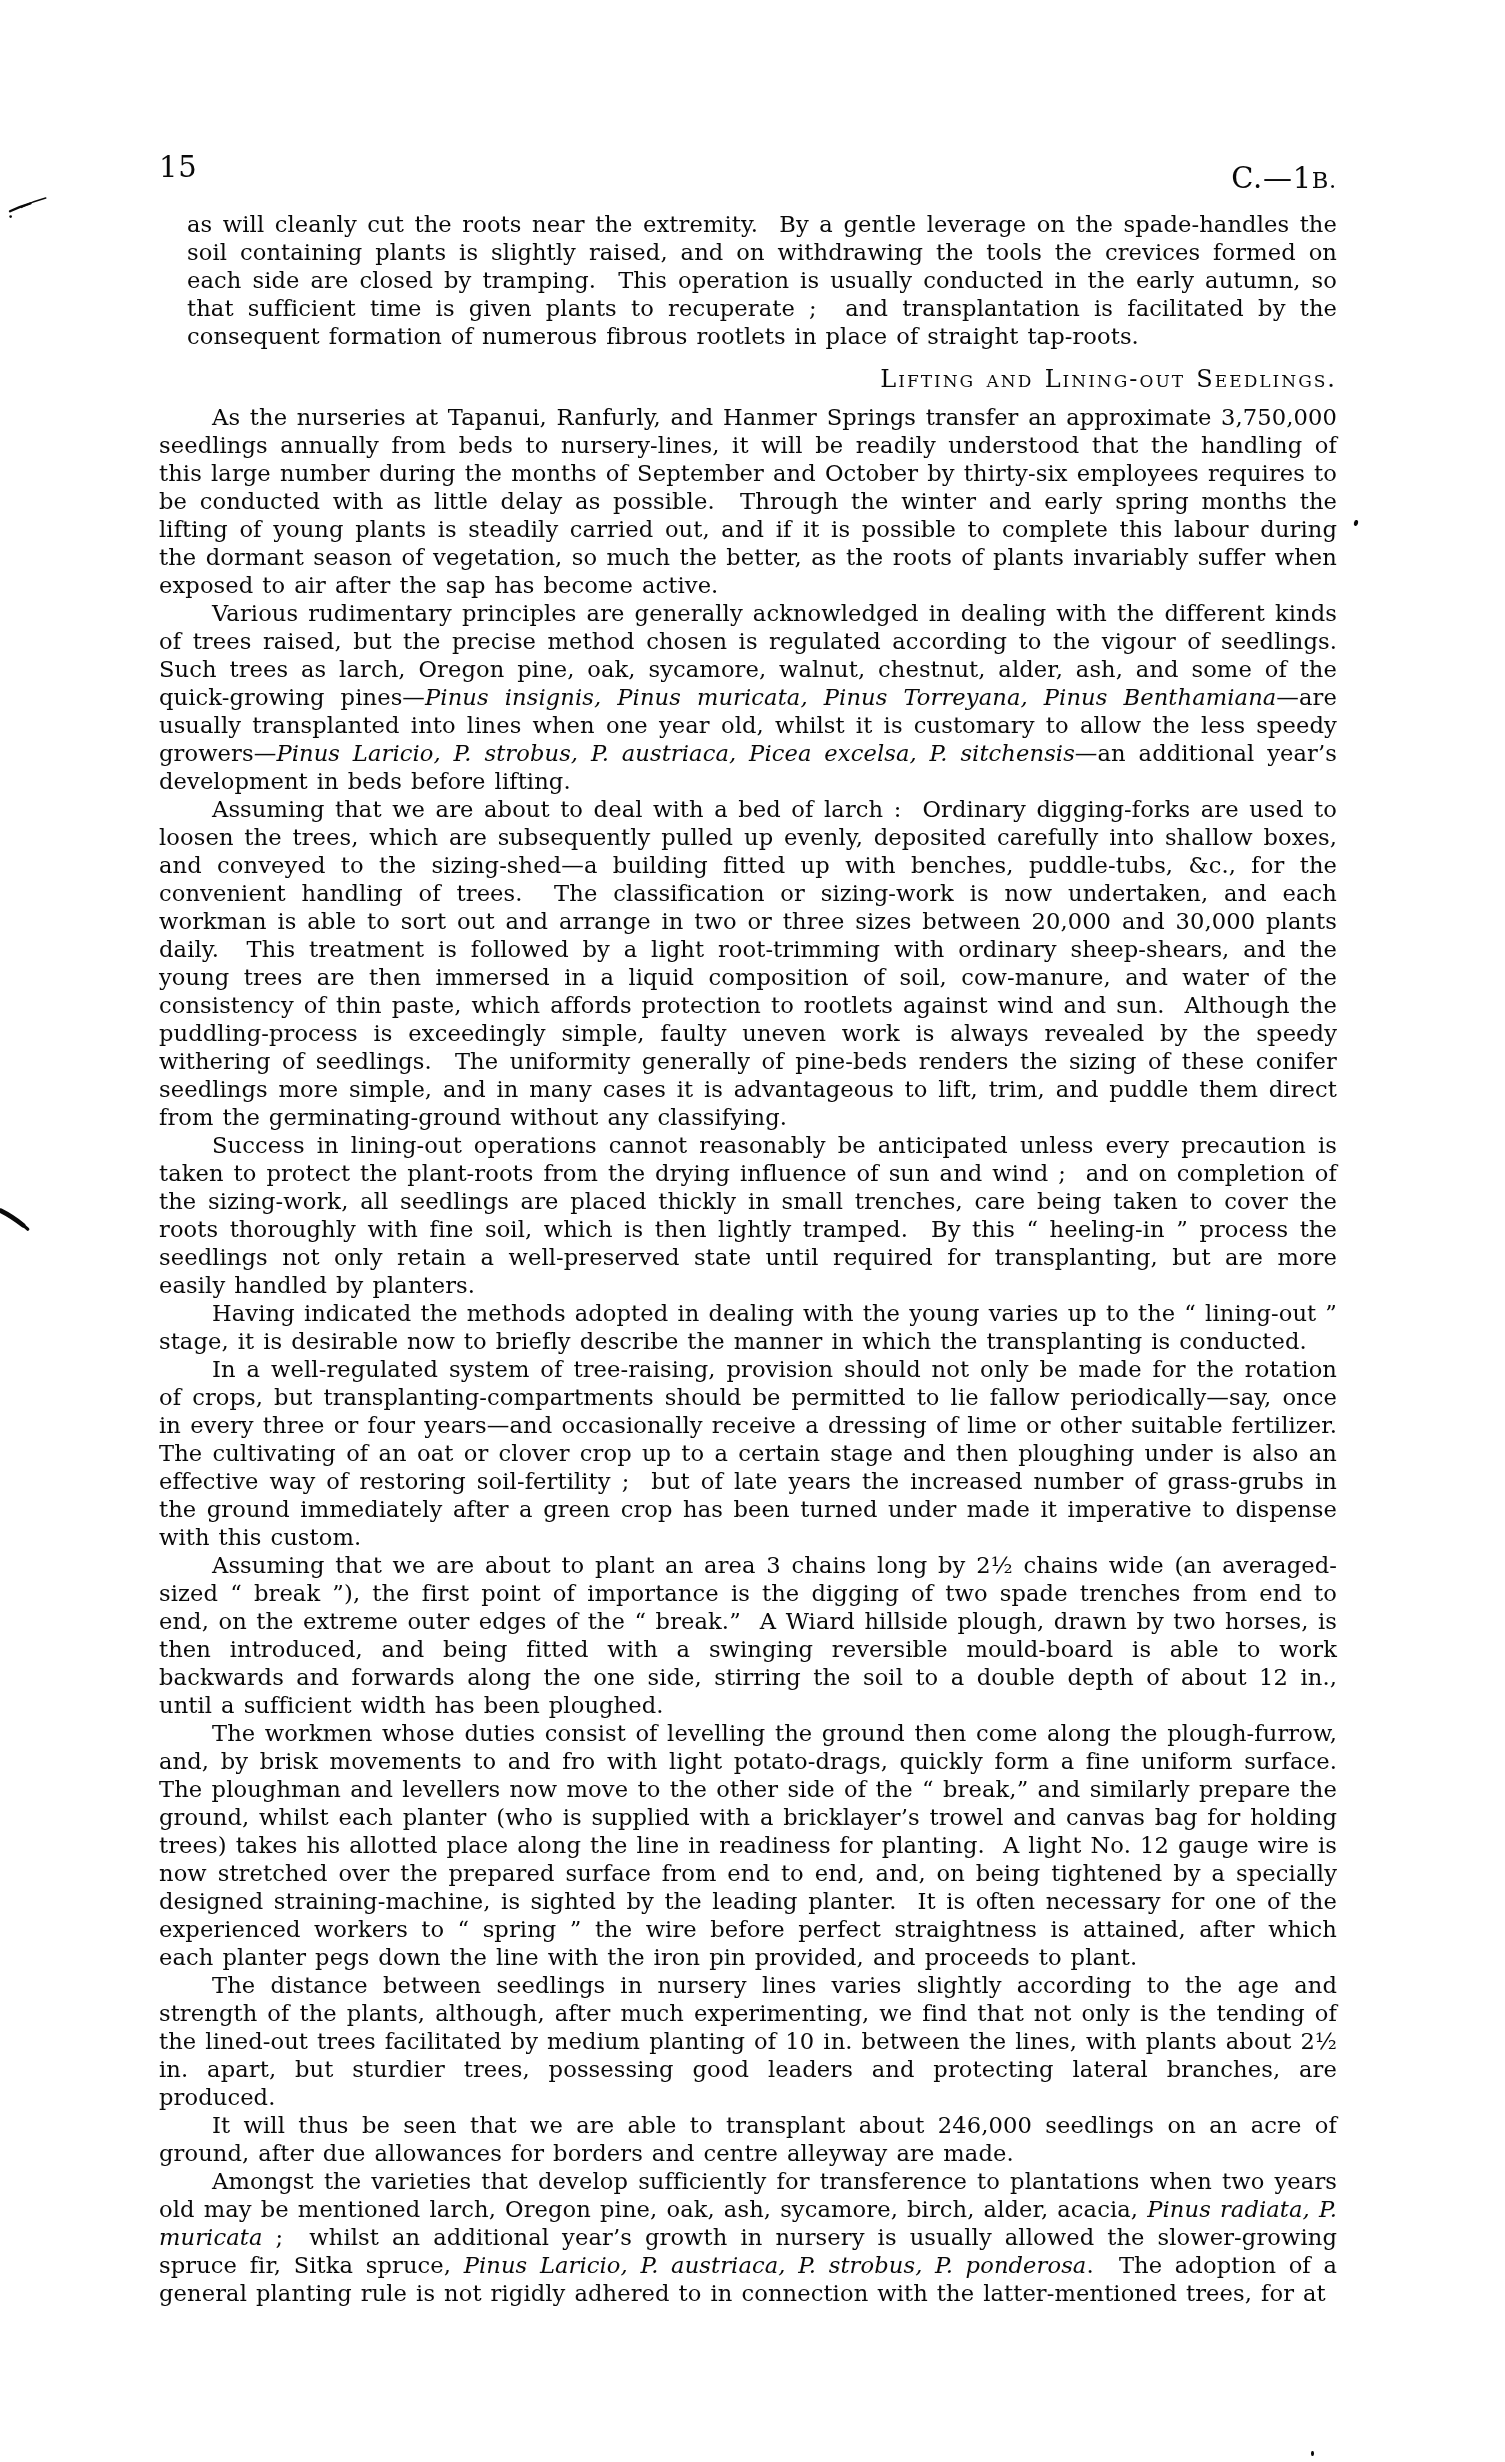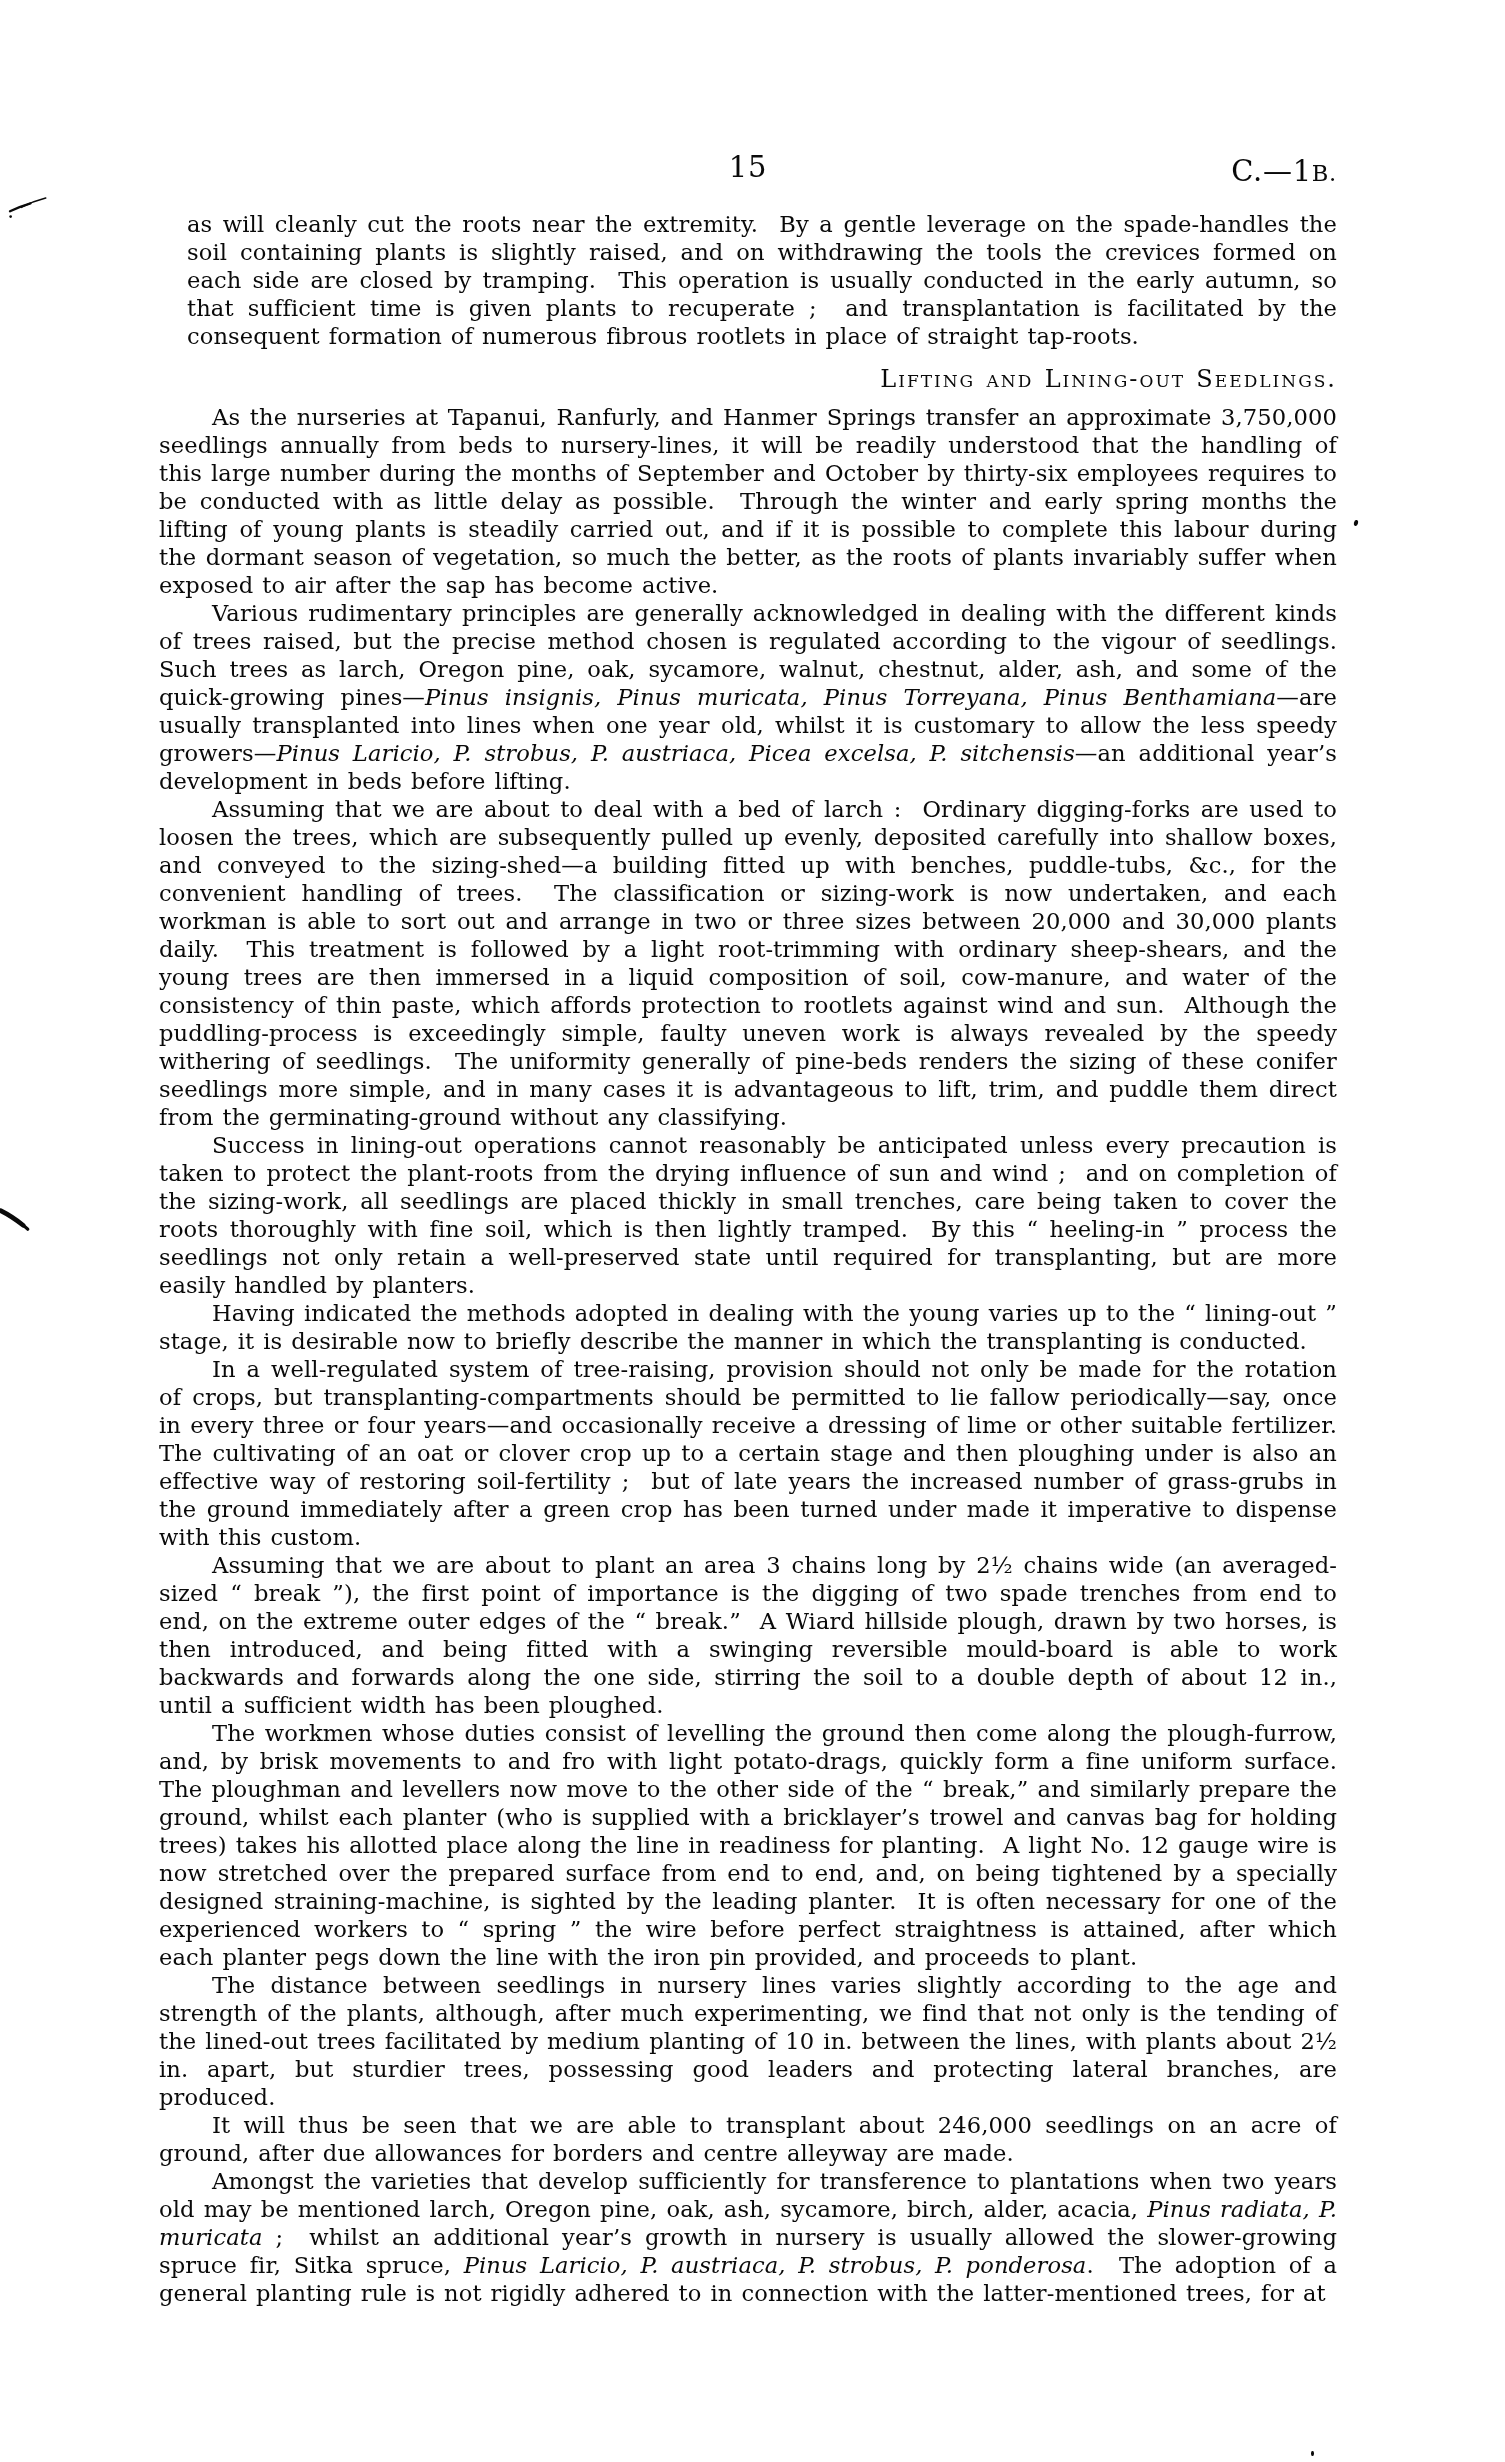--- a/index.html
+++ b/index.html
@@ -16,26 +16,26 @@
     position: absolute;
     left: 159px;
     top: 150px;
     width: 1178px;
     height: 40px;
     font-size: 29px;
   }
   .page-number {
     position: absolute;
     left: 0; right: 0;
-    text-align: center;
+    text-align: left;
     letter-spacing: 0.7px;
   }
   .doc-ref {
     position: absolute;
-    right: 0; top: 4px;
+    right: 0; top: 11px;
     letter-spacing: 0.7px;
     white-space: nowrap;
   }
   .doc-ref .sc-suffix { font-size: 22.6px; }
   .body-text {
     position: absolute;
     left: 159px;
     top: 210px;
     width: 1178px;
     font-size: 22.6px;

